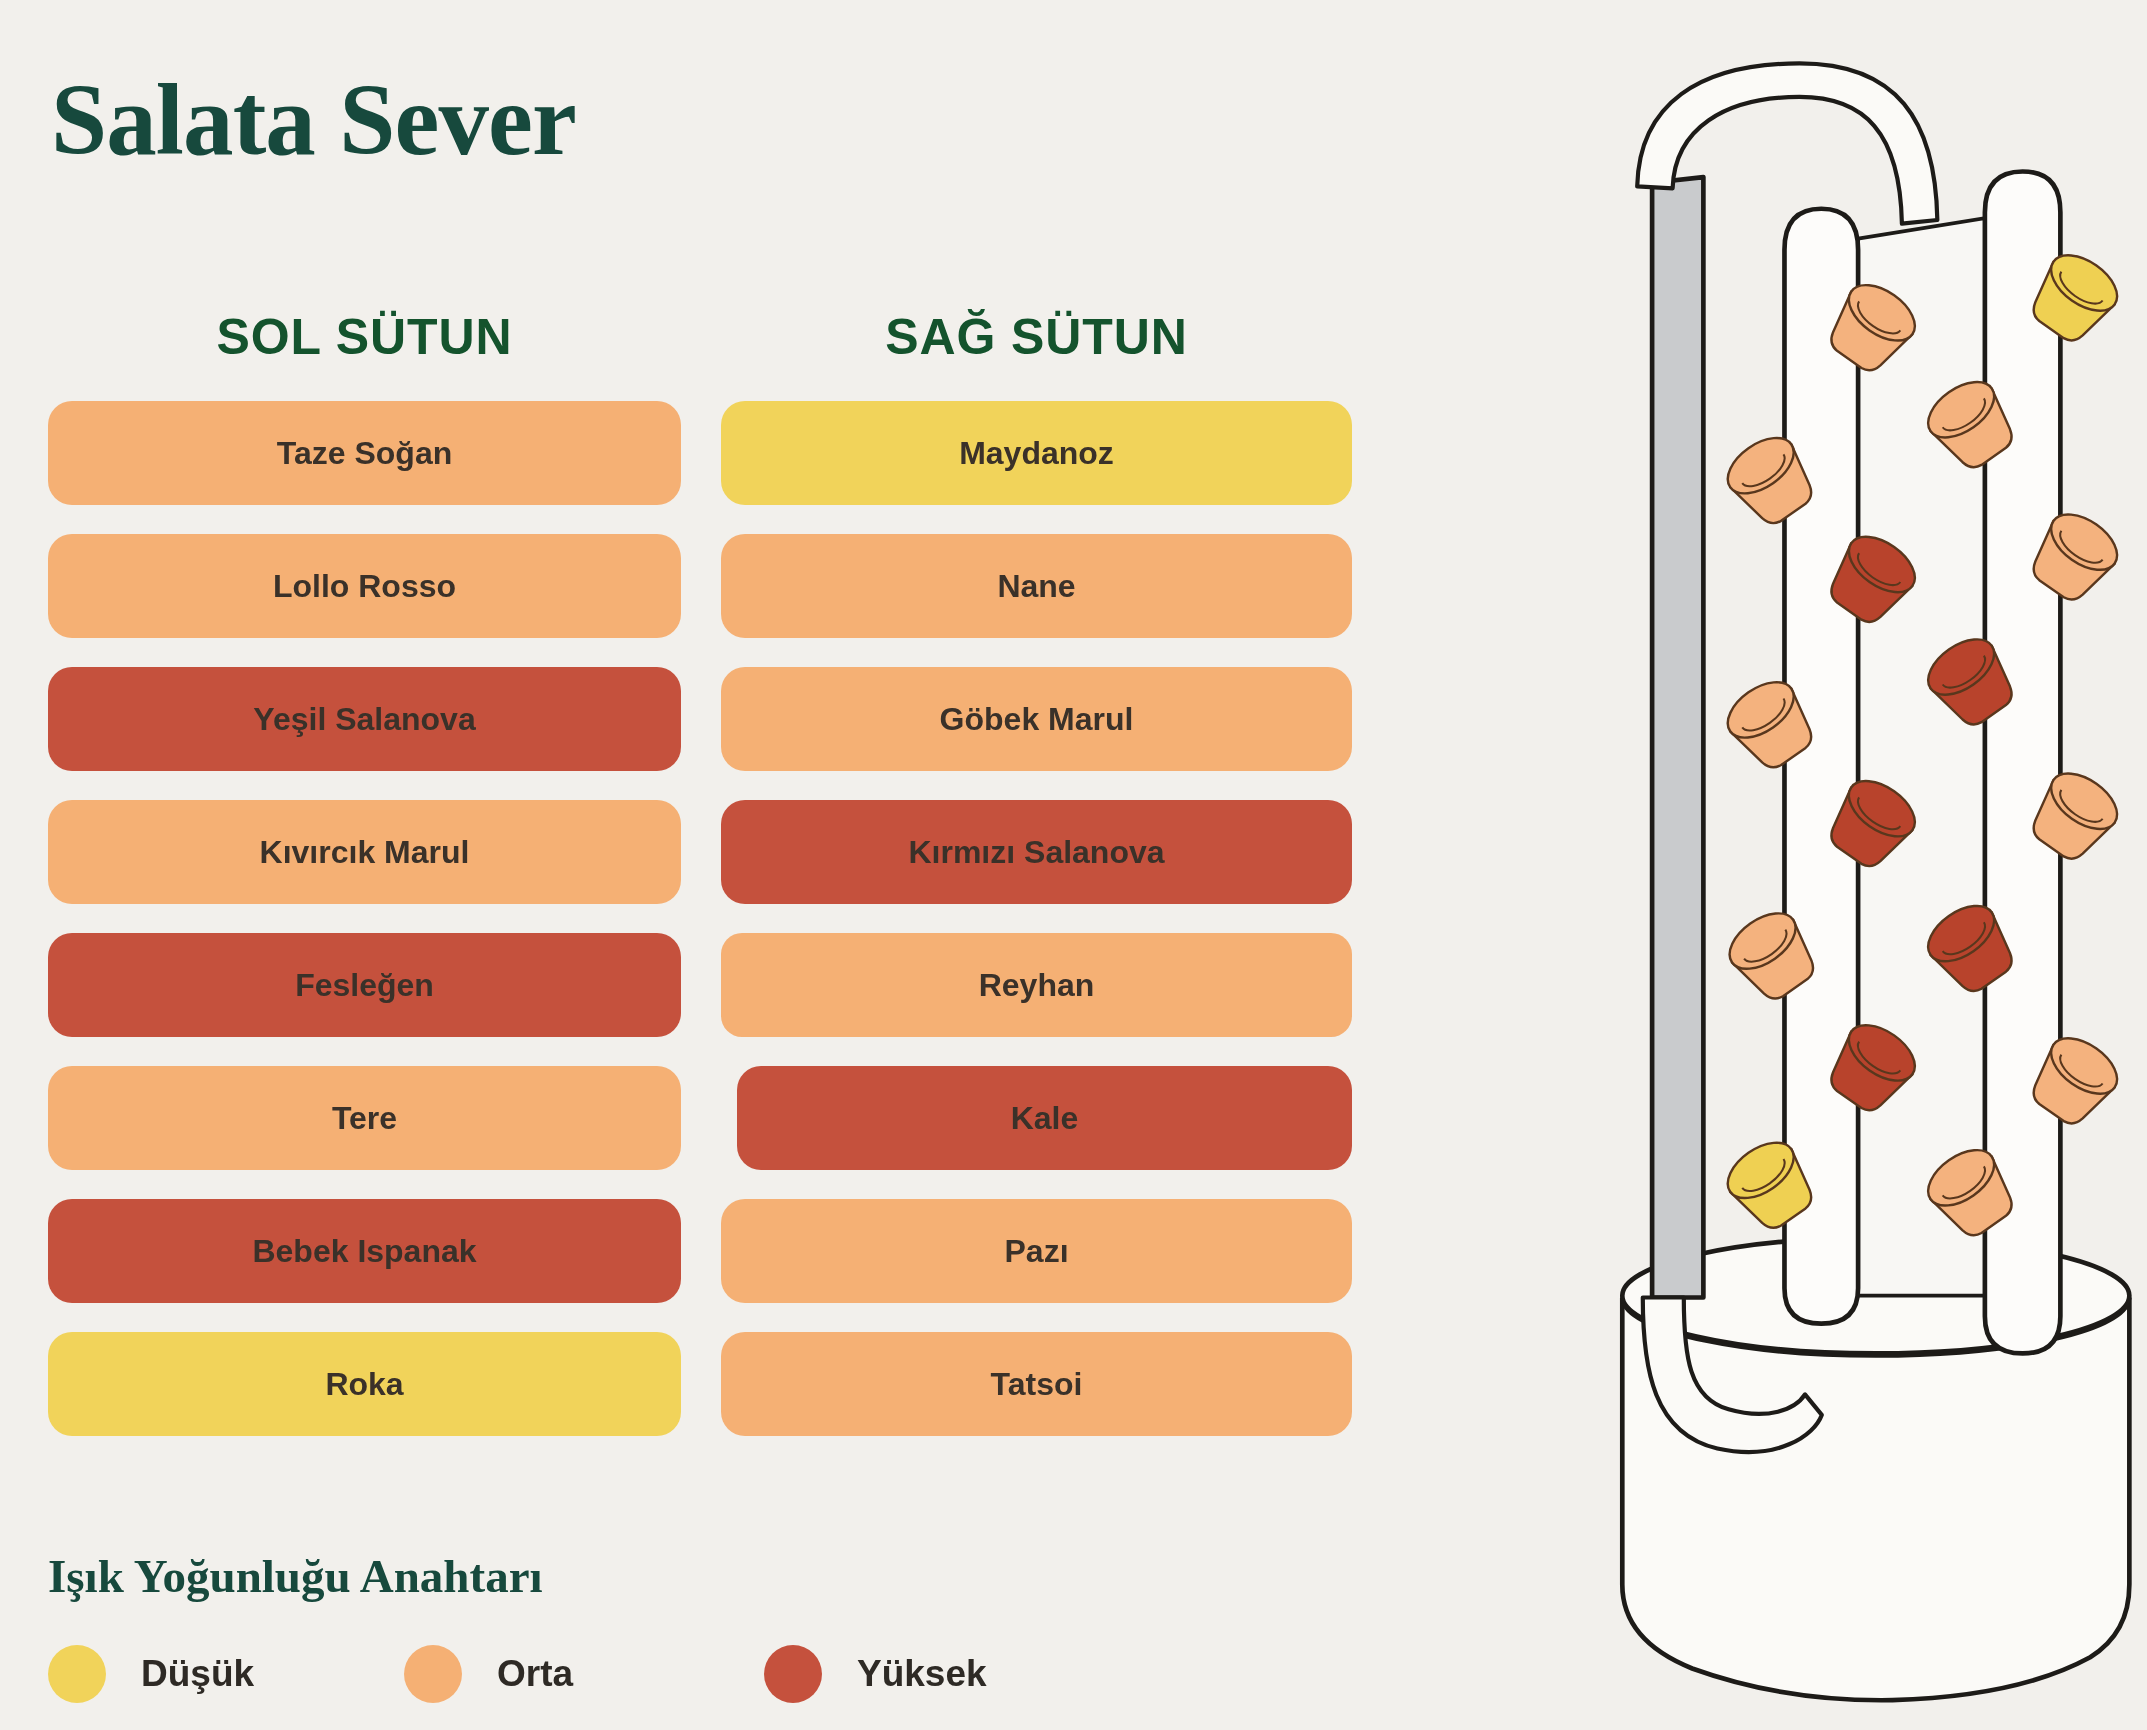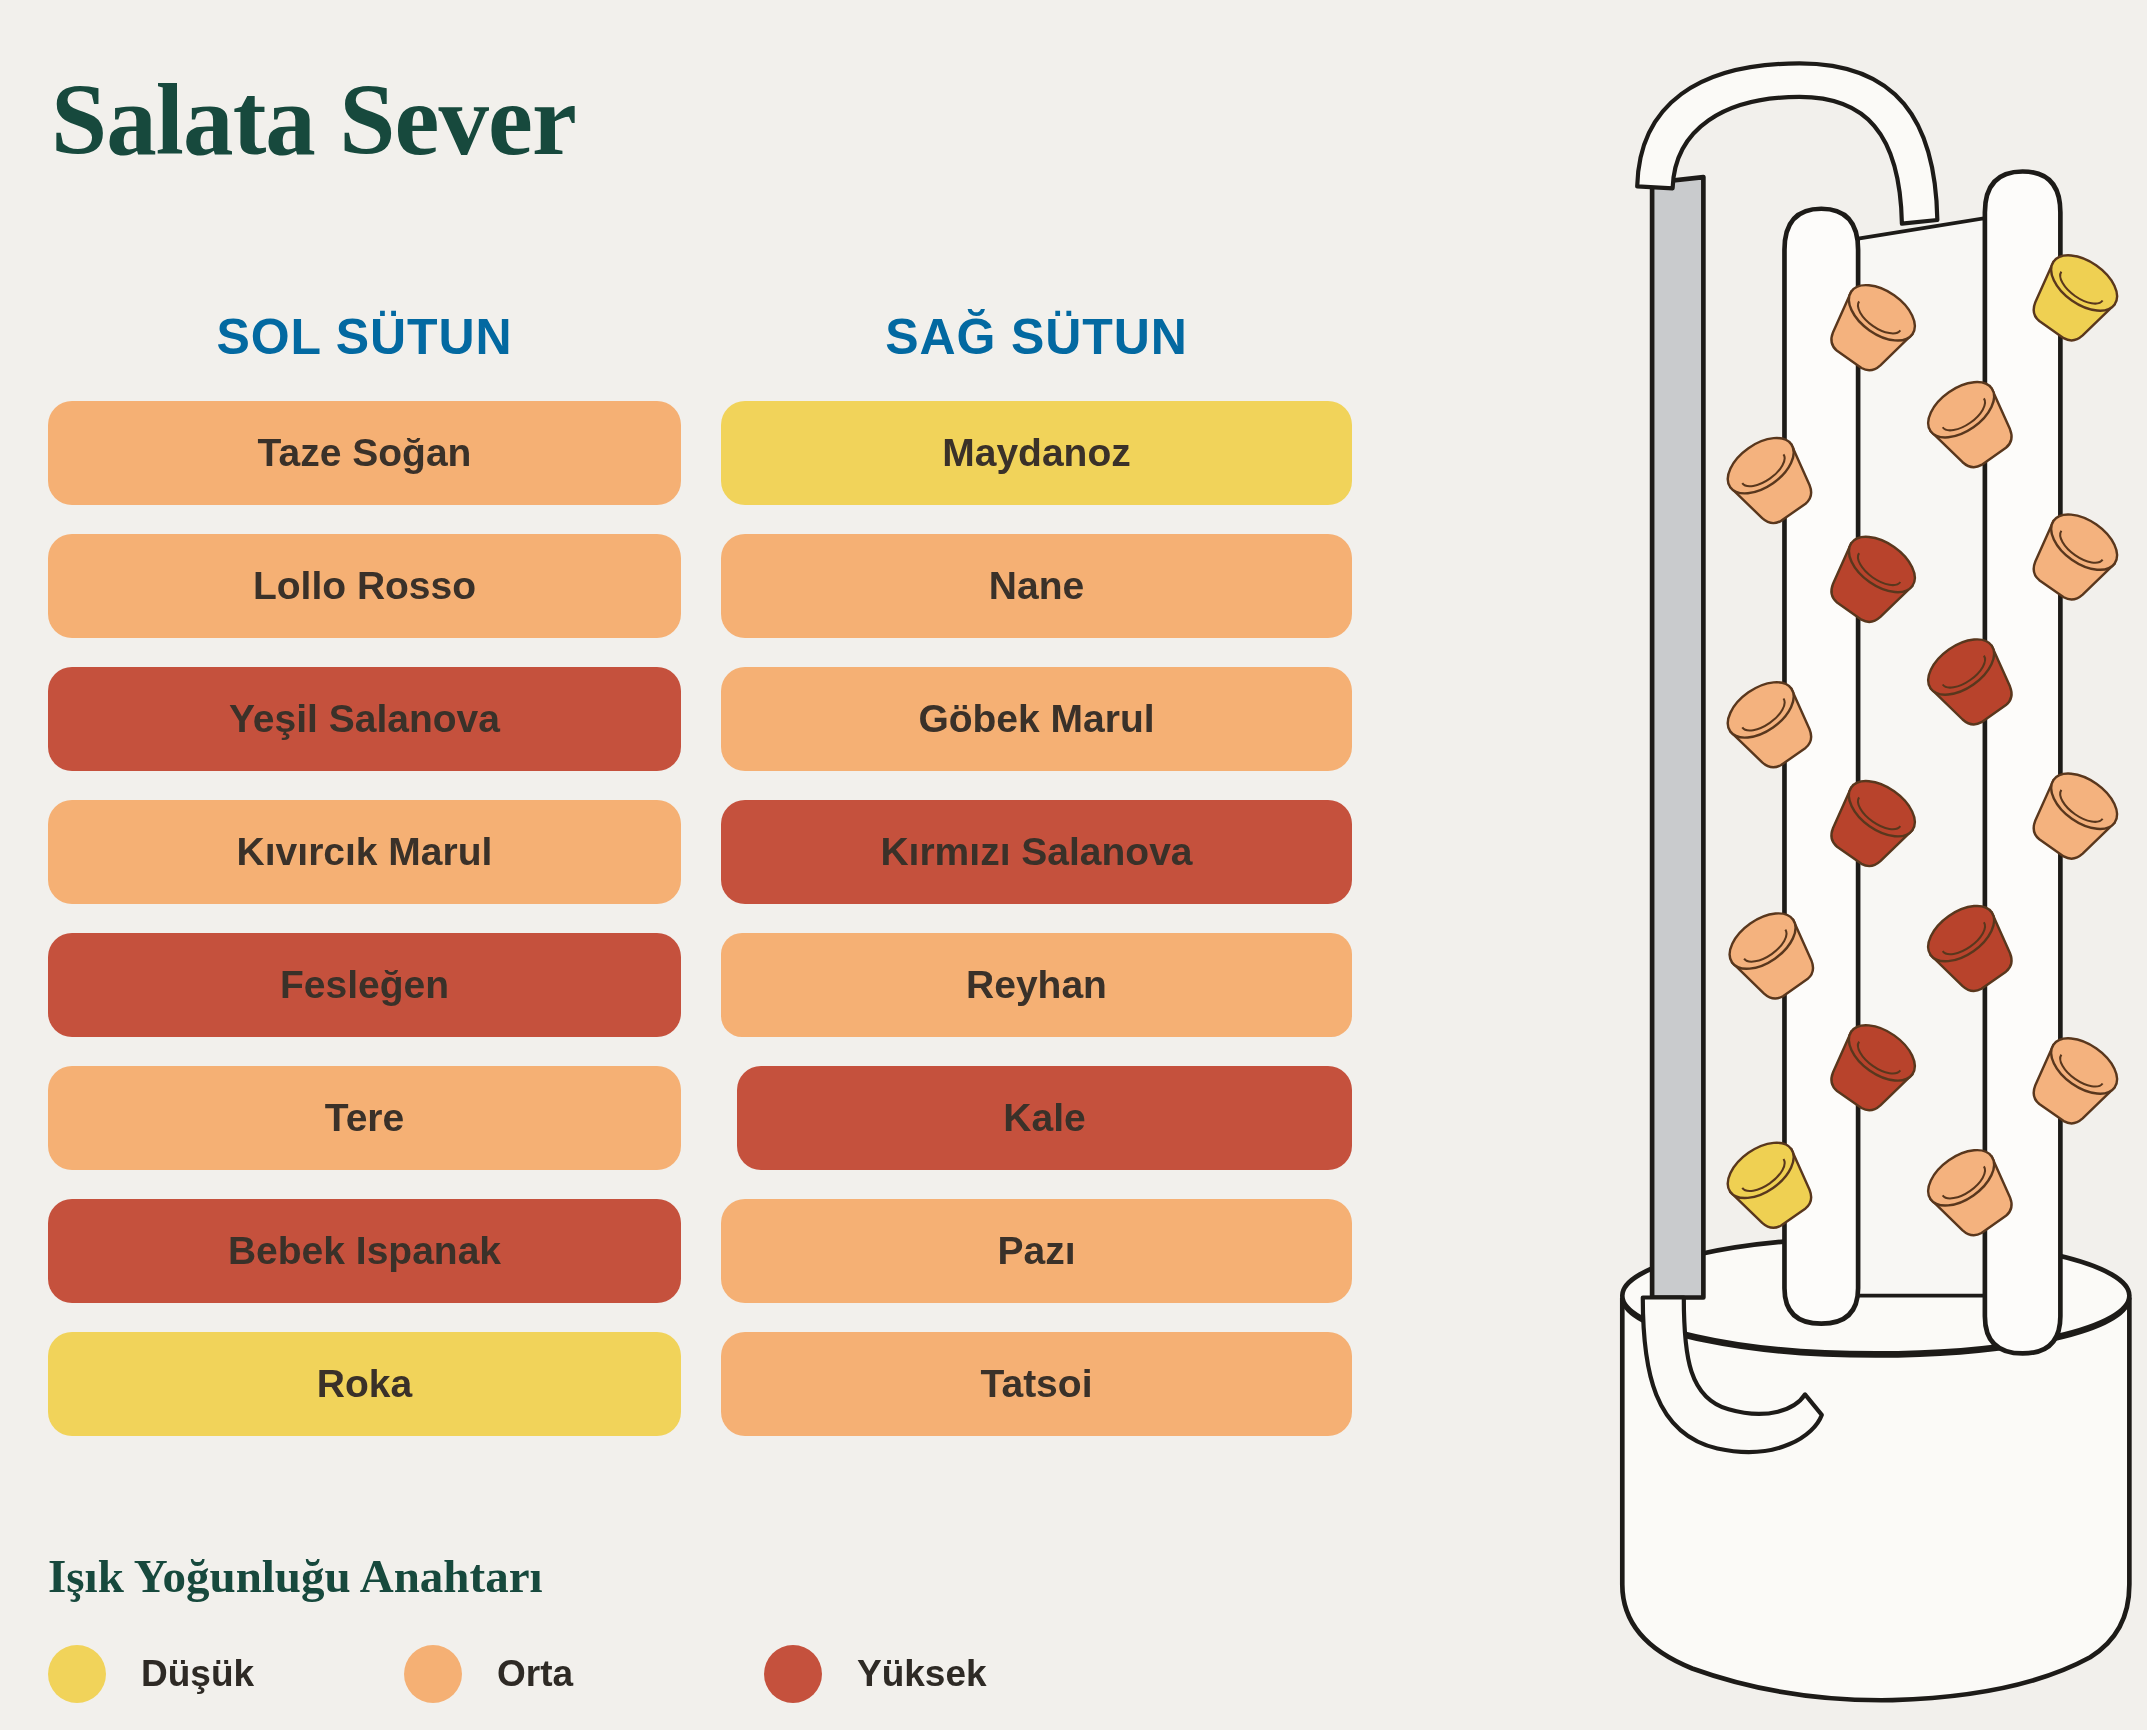--- a/index.html
+++ b/index.html
@@ -11,35 +11,35 @@
   }
   .canvas{position:absolute;inset:0;}
   .page-title{
     position:absolute;left:51px;top:67px;
     font-family:"Liberation Serif", serif;
     font-weight:700;font-size:101px;line-height:1.05;
     color:#17493D;letter-spacing:-0.9px;
   }
   .col-header{
     position:absolute;top:308px;height:56px;
-    font-size:50px;font-weight:700;color:#0369a1;
+    font-size:50px;font-weight:700;color:#14532d;
     letter-spacing:0.9px;text-align:center;
   }
   .col-header.left{left:48px;width:633px;}
   .col-header.right{left:721px;width:631px;}
   .col{
     position:absolute;top:401px;
     display:flex;flex-direction:column;gap:29px;
   }
   .col.left{left:48px;width:633px;}
   .col.right{left:721px;width:631px;}
   .pill{
     height:104px;border-radius:24px;
     display:flex;align-items:center;justify-content:center;
-    font-size:39px;font-weight:700;color:#3A3129;
+    font-size:32px;font-weight:700;color:#3A3129;
   }
   .legend-title{
     position:absolute;left:48px;top:1549px;
     font-family:"Liberation Serif", serif;
     font-weight:700;font-size:47px;color:#17493D;
   }
   .legend-item{
     position:absolute;top:1644px;height:60px;
     display:flex;align-items:center;
   }

